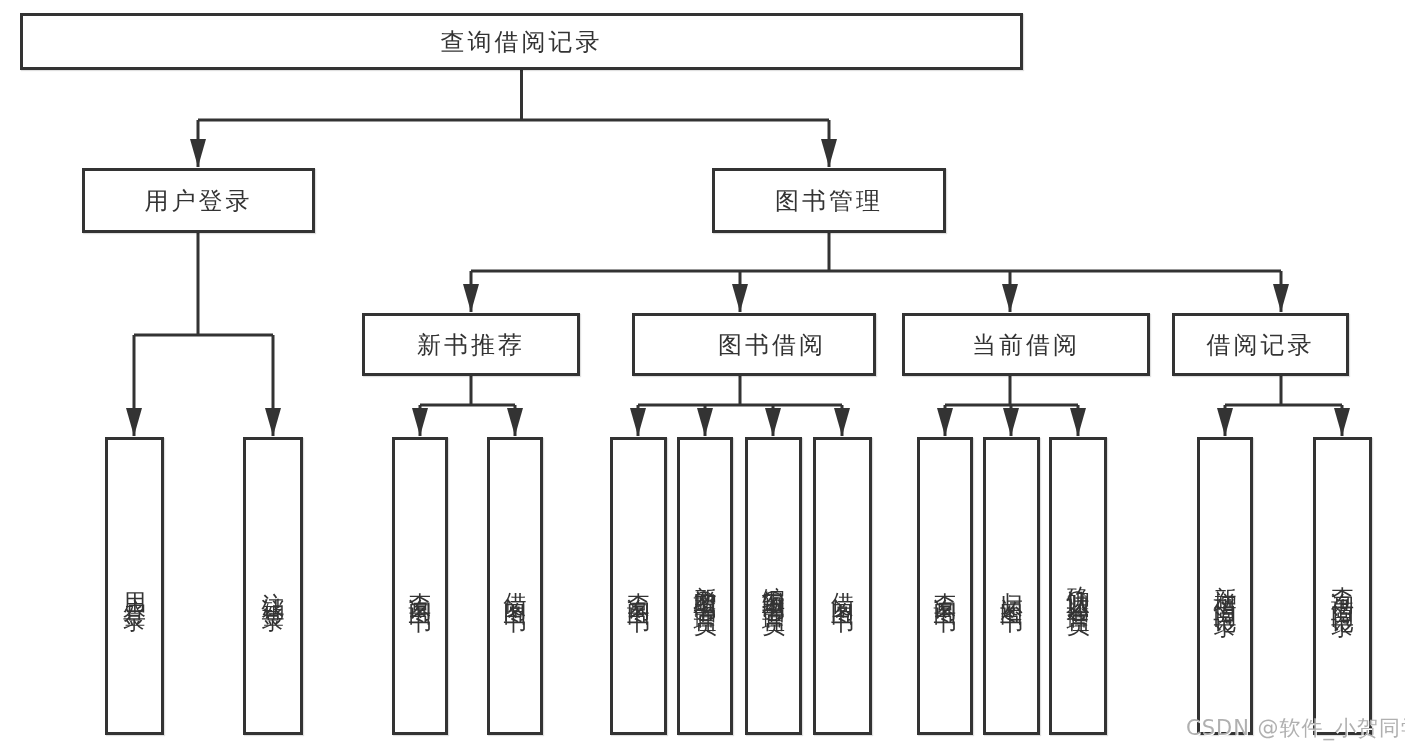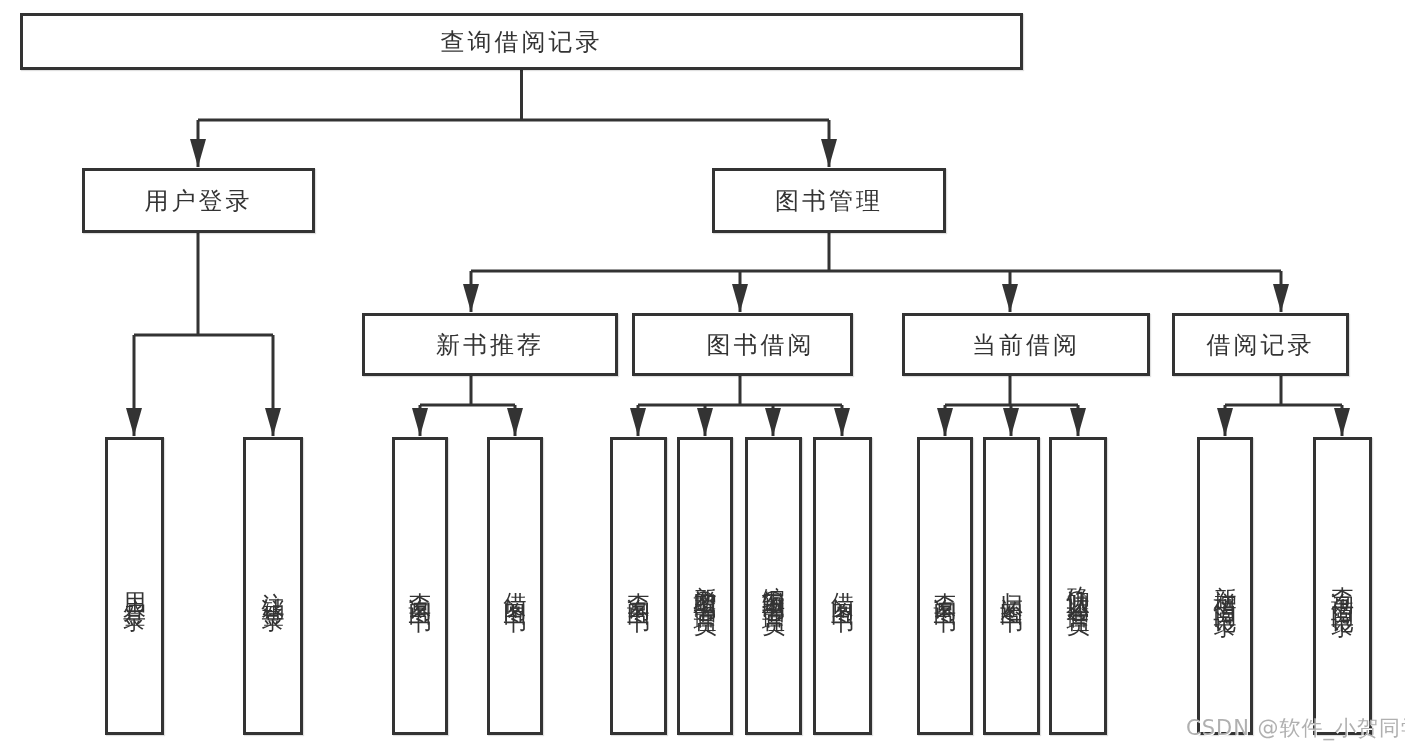--- a/index.html
+++ b/index.html
@@ -96,24 +96,24 @@
     <span class="h">查询借阅记录</span>
   </div>
 
   <div class="node" style="left:82px;top:168px;width:233px;height:65px;">
     <span class="h">用户登录</span>
   </div>
   <div class="node" style="left:712px;top:168px;width:234px;height:65px;justify-content:center;">
     <span class="h">图书管理</span>
   </div>
 
-  <div class="node" style="left:362px;top:313px;width:256px;height:63px;">
+  <div class="node" style="left:362px;top:313px;width:218px;height:63px;">
     <span class="h">新书推荐</span>
   </div>
-  <div class="node" style="left:632px;top:313px;width:221px;height:63px;padding-left:36px;">
+  <div class="node" style="left:632px;top:313px;width:244px;height:63px;padding-left:36px;">
     <span class="h">图书借阅</span>
   </div>
   <div class="node" style="left:902px;top:313px;width:248px;height:63px;">
     <span class="h">当前借阅</span>
   </div>
   <div class="node" style="left:1172px;top:313px;width:177px;height:63px;">
     <span class="h">借阅记录</span>
   </div>
 
   <div class="node" style="left:105px;top:437px;width:59px;height:298px;">

